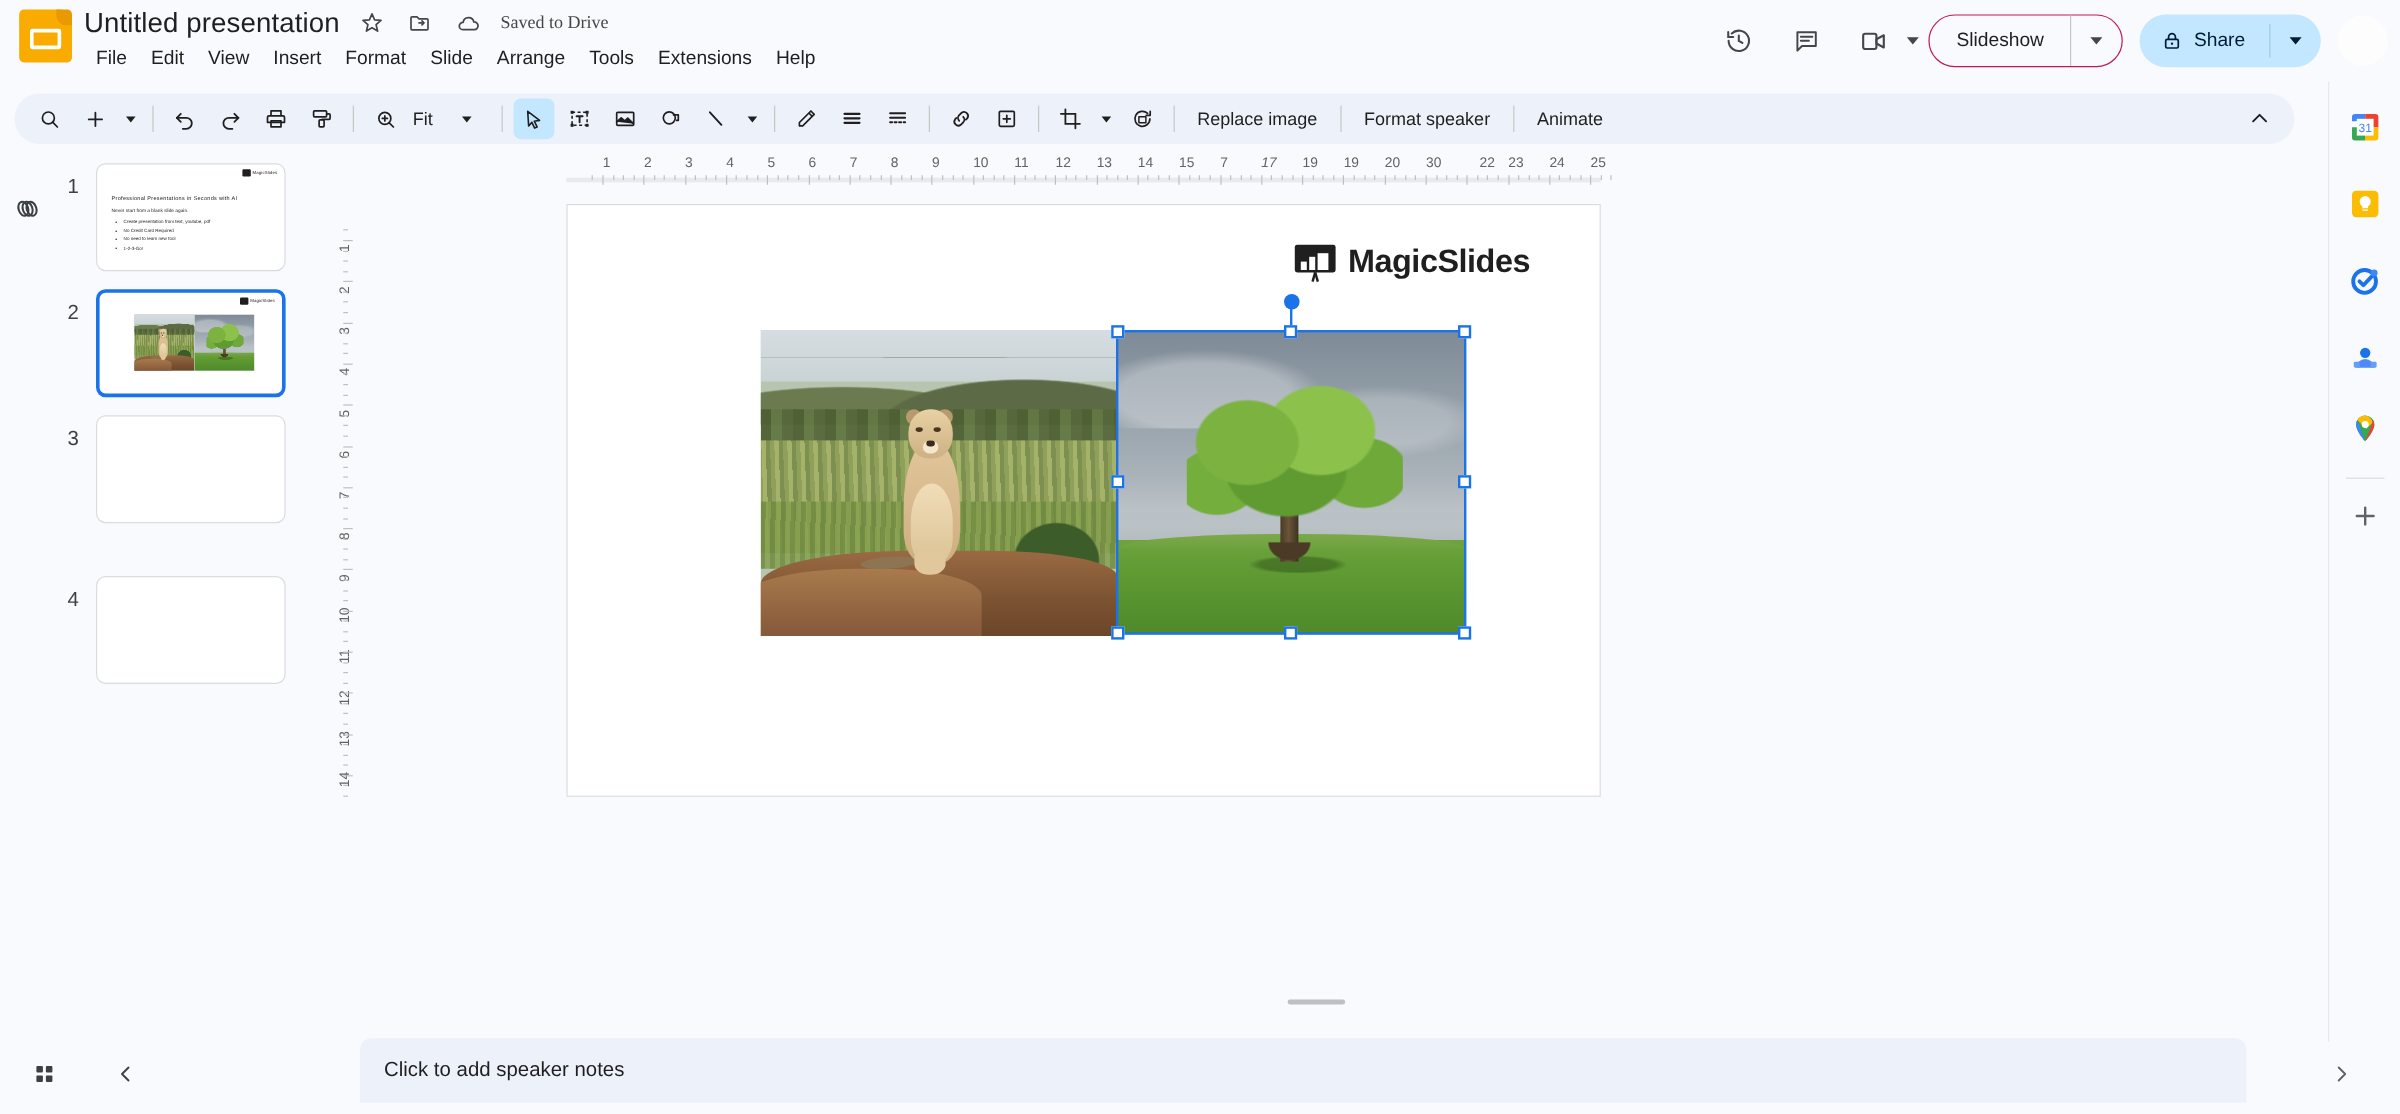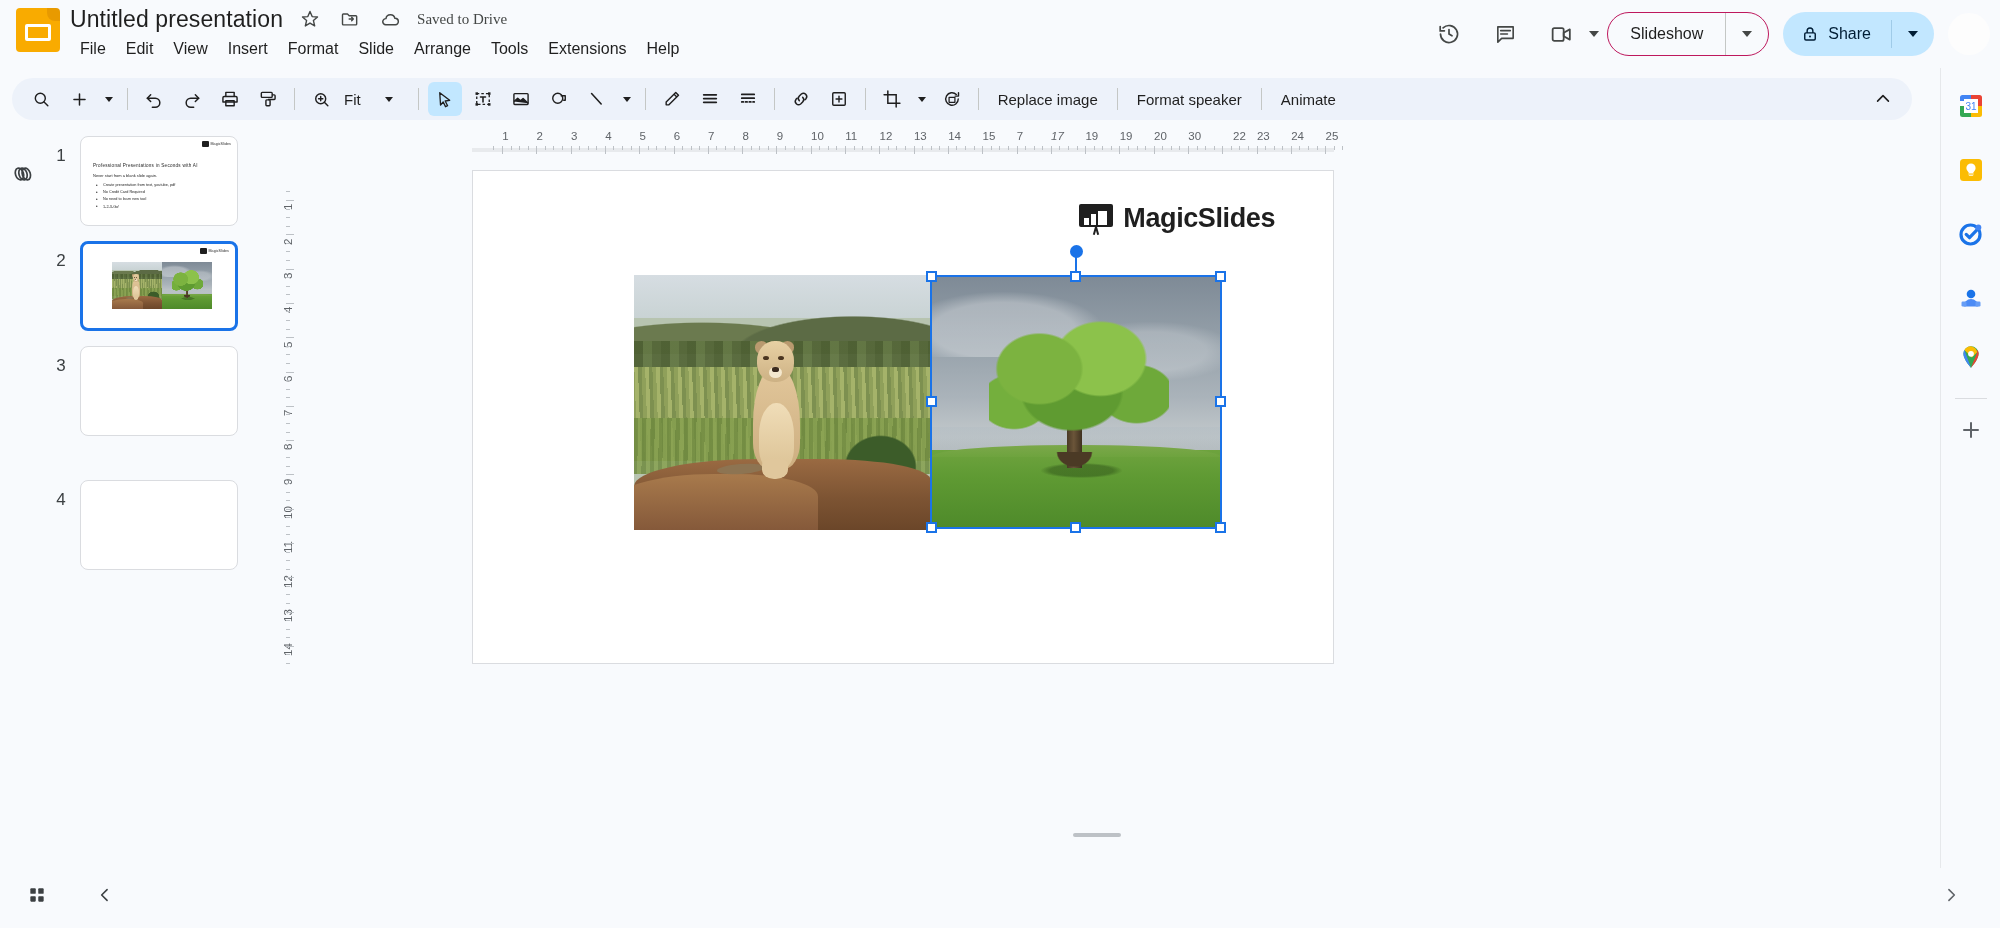--- a/index.html
+++ b/index.html
@@ -872,20 +872,23 @@
     </div>
     <div class="rb-div" style="top:330px"></div>
     <div class="rb-plus" style="top:348px">
       <svg width="24" height="24" viewBox="0 0 24 24" fill="none" stroke="#5f6368" stroke-width="2" stroke-linecap="round">
           <path d="M12 5v14M5 12h14"></path>
         </svg>
     </div>
   </div>
 
   <div class="notes-handle"></div>
+  <div class="notes">
+    <div class="notes-text">Click to add speaker notes</div>
+  </div>
   <div class="btm-ico btm-grid">
     <svg width="20" height="20" viewBox="0 0 24 24" fill="#3c4043">
         <rect x="4" y="4" width="6.5" height="6.5" rx="1"></rect>
         <rect x="13.5" y="4" width="6.5" height="6.5" rx="1"></rect>
         <rect x="4" y="13.5" width="6.5" height="6.5" rx="1"></rect>
         <rect x="13.5" y="13.5" width="6.5" height="6.5" rx="1"></rect>
       </svg>
   </div>
   <div class="btm-ico btm-collapse">
     <svg width="20" height="20" viewBox="0 0 24 24" fill="none" stroke="#3c4043" stroke-width="1.9" stroke-linecap="round" stroke-linejoin="round">

